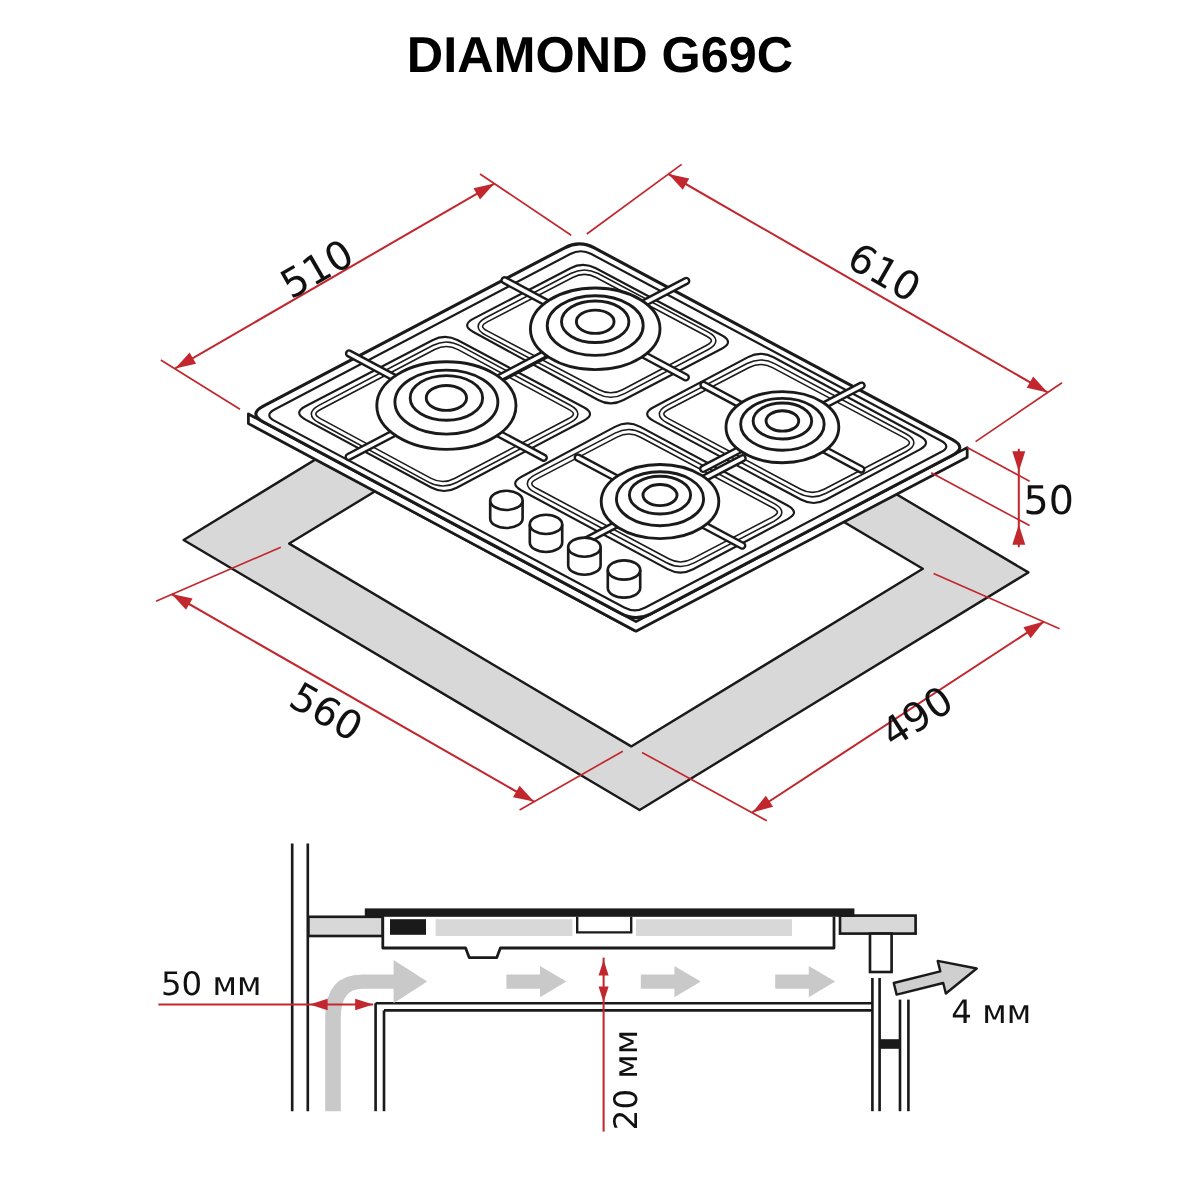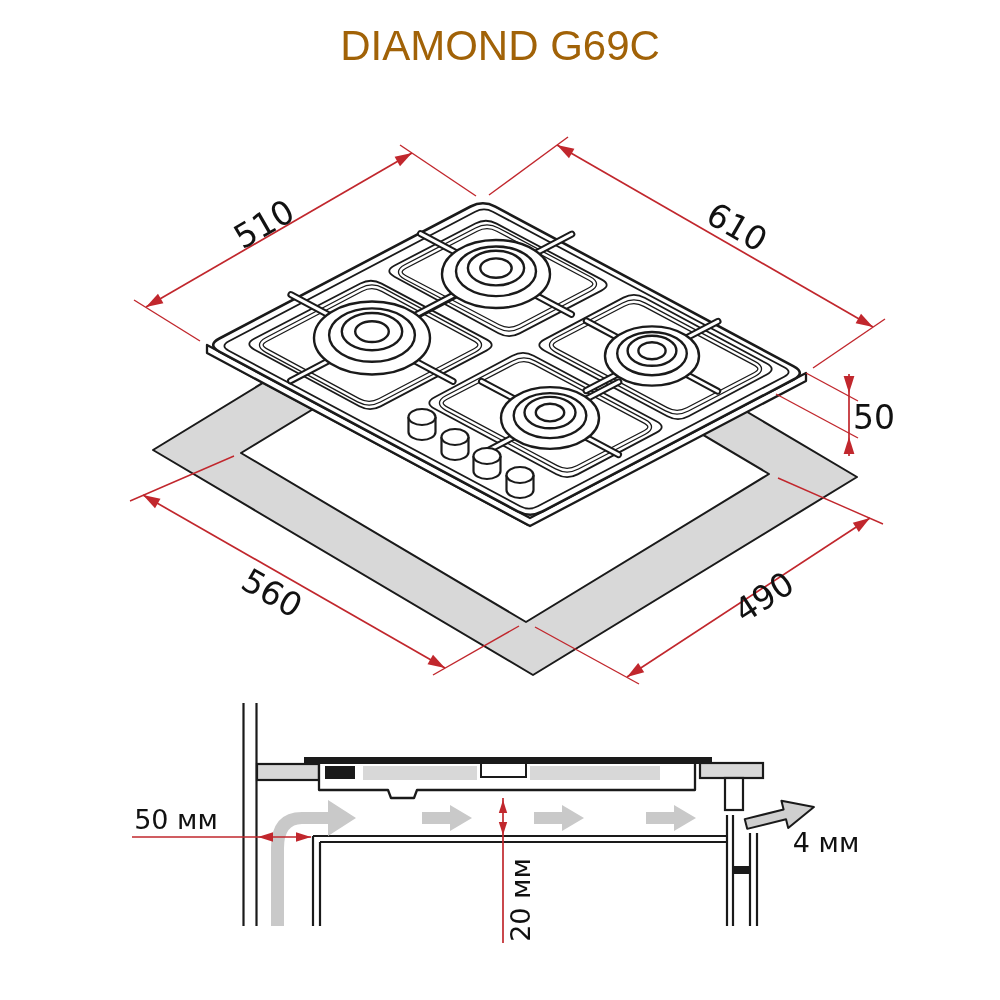--- a/index.html
+++ b/index.html
@@ -1,20 +1,20 @@
 <!DOCTYPE html>
 <html><head>
 <meta charset="utf-8">
 <style>
   html,body{margin:0;padding:0;background:#ffffff;}
   .page{position:relative;width:1000px;height:1000px;background:#fff;overflow:hidden;
         font-family:"DejaVu Sans",sans-serif;}
   .title{position:absolute;top:22px;left:0;width:100%;margin:0;text-align:center;
-         font-family:"Liberation Sans",sans-serif;font-weight:400;font-size:42px;
-         color:#a16207;letter-spacing:0px;z-index:2;}
+         font-family:"Liberation Sans",sans-serif;font-weight:700;font-size:42px;
+         color:#000000;letter-spacing:0px;z-index:2;}
   svg{position:absolute;top:0;left:0;z-index:1;}
   .dim{font-family:"DejaVu Sans",sans-serif;font-size:33px;fill:#111;text-anchor:middle;}
   .small{font-size:27px;}
 </style>
 </head>
 <body>
 
 <div class="page">
   <h1 class="title">DIAMOND G69C</h1>
 

